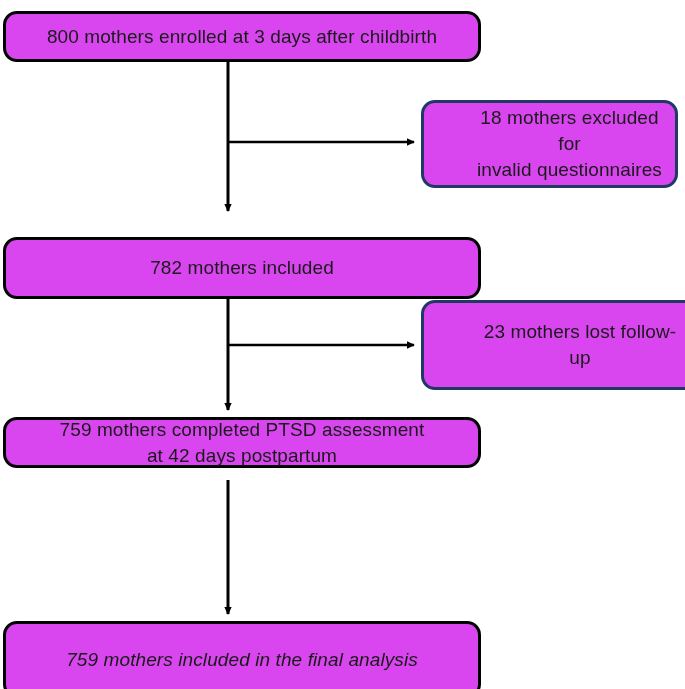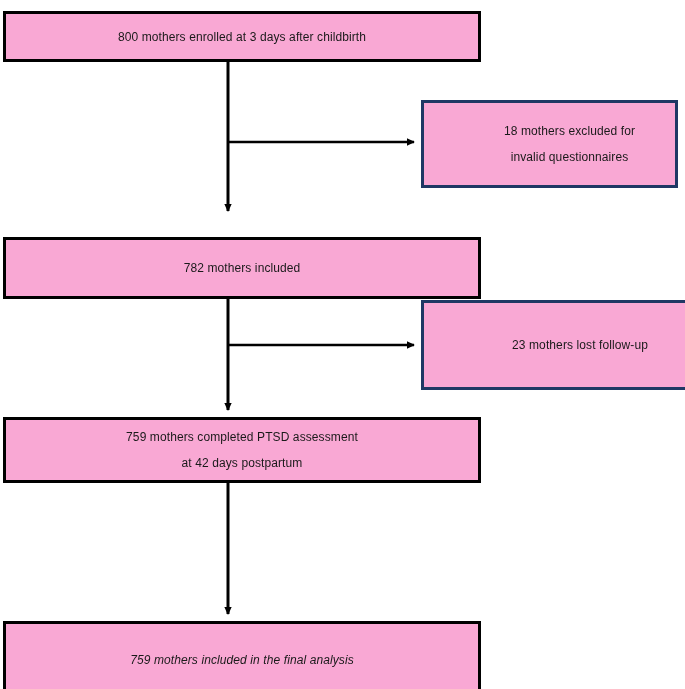--- a/index.html
+++ b/index.html
@@ -11,29 +11,30 @@
     position: relative;
     width: 685px;
     height: 689px;
     background: #ffffff;
     font-family: "Liberation Sans", sans-serif;
     overflow: hidden;
   }
   .node {
     position: absolute;
     box-sizing: border-box;
-    background: #f9a8d4;
+    background: #d946ef;
     display: flex;
     align-items: center;
     justify-content: center;
     text-align: center;
     color: #1a1a1a;
-    font-size: 12px;
+    font-size: 19px;
     line-height: 26px;
     letter-spacing: 0.1px;
+    border-radius: 14px;
   }
   .node.primary {
     border: 3px solid #000000;
   }
   .node.exclusion {
     border: 3px solid #1f3864;
     padding-left: 40px;
   }
   .node-text {
     display: block;
@@ -92,21 +93,21 @@
   </div>
 
   <div class="node primary" id="node-included" style="left: 3px; top: 218px; width: 478px; height: 62px; border-color: rgb(0, 0, 0); color: rgb(26, 26, 26); margin-top: 19px;">
     <span class="node-text">782 mothers included</span>
   </div>
 
   <div class="node exclusion" id="node-lost-followup" style="left: 421px; top: 300px; width: 278px; height: 90px; border-color: rgb(31, 56, 100); color: rgb(26, 26, 26);">
     <span class="node-text">23 mothers lost follow-up</span>
   </div>
 
-  <div class="node primary" id="node-completed-assessment" style="left: 3px; top: 417px; width: 478px; height: 66px; border-color: rgb(0, 0, 0); color: rgb(26, 26, 26); justify-content: center;">
+  <div class="node primary" id="node-completed-assessment" style="left: 3px; top: 417px; width: 478px; height: 51px; border-color: rgb(0, 0, 0); color: rgb(26, 26, 26); justify-content: center;">
     <span class="node-text">759 mothers completed PTSD assessment
 at 42 days postpartum</span>
   </div>
 
   <div class="node primary" id="node-final-analysis" style="left: 3px; top: 621px; width: 478px; height: 77px; border-color: rgb(0, 0, 0); color: rgb(26, 26, 26); font-style: italic;">
     <span class="node-text">759 mothers included in the final analysis</span>
   </div>
 
 </div>
 

